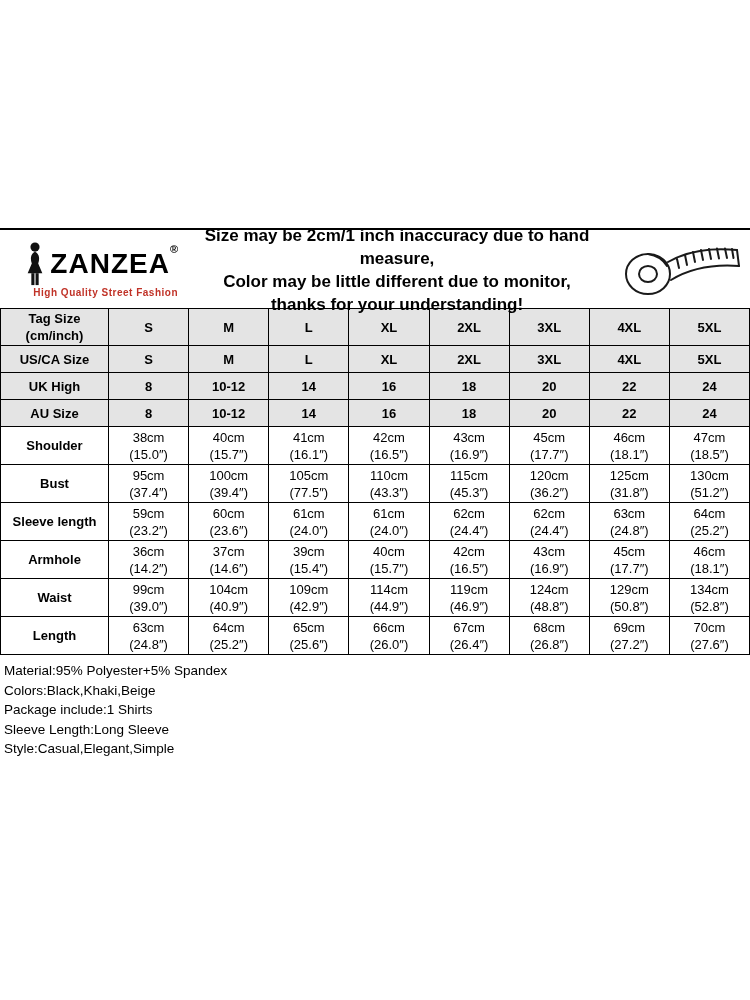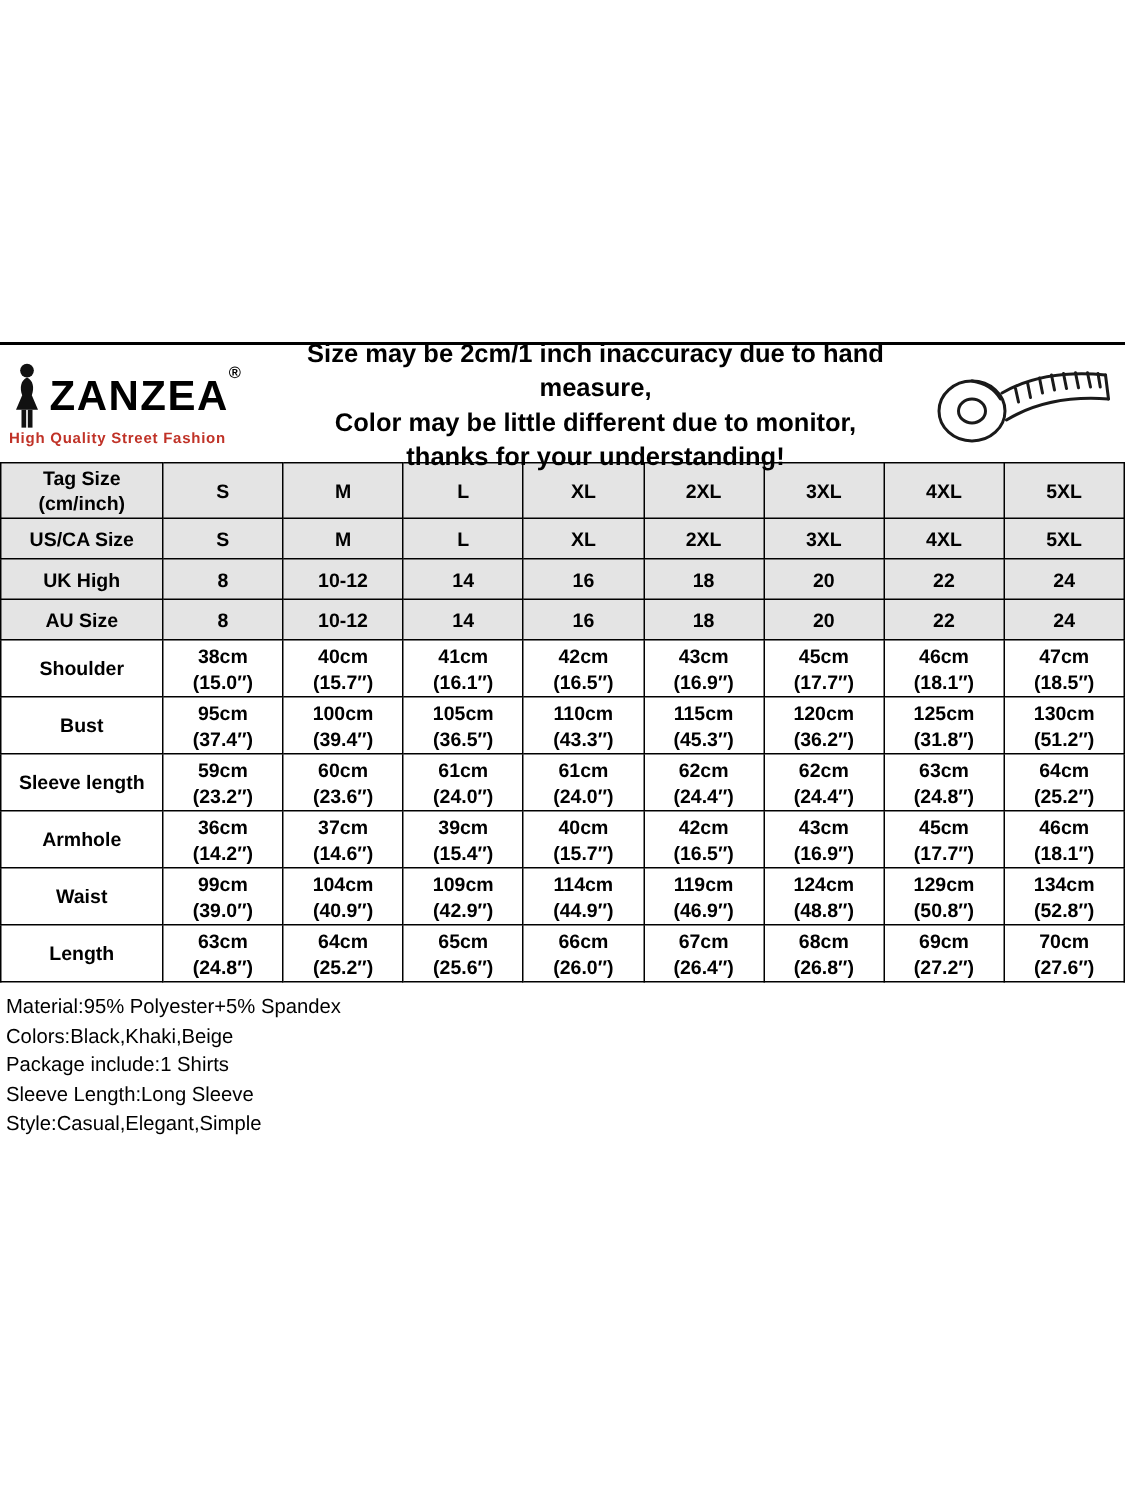--- a/index.html
+++ b/index.html
@@ -9,41 +9,41 @@
     position: relative;
     font-family: "Liberation Sans", sans-serif;
     color: #000;
   }
   .canvas { position: absolute; top: 0; left: 0; width: 750px; height: 1000px; background: #fff; }
   .content { position: absolute; top: 228px; left: 0; width: 750px; }
   .top-line { height: 2px; background: #000; width: 100%; }
 
   
   .header { display: flex; align-items: center; height: 78px; padding: 4px 6px 2px 6px; }
-  .logo-block { width: 172px; display: flex; flex-direction: column; align-items: flex-start; }
+  .logo-block { width: 172px; display: flex; flex-direction: column; align-items: flex-end; }
   .brand-row { display: flex; align-items: center; }
   .figure-icon { margin-right: 3px; }
   .brand-text { font-size: 28px; font-weight: 800; letter-spacing: 1px; line-height: 30px; }
   .reg { font-size: 11px; font-weight: 700; align-self: flex-start; margin-top: 1px; }
   .tagline { font-size: 10px; font-weight: 700; letter-spacing: 0.5px;
              color: var(--brand_red, #c03227); margin-top: 1px; white-space: nowrap; }
   .notice { flex: 1; text-align: center; font-weight: 700; font-size: 17px; line-height: 23px; padding-right: 2px; }
   .tape-wrap { width: 126px; display: flex; justify-content: center; align-items: center; }
 
   
   table.size-table { width: 750px; border-collapse: collapse; table-layout: fixed; padding-left: 36px; }
   table.size-table td {
     border: 1.5px solid #000;
     text-align: center; vertical-align: middle;
     font-size: 13px; line-height: 17px;
     white-space: pre-line; padding: 1px 2px;
   }
   tr.size-row td { background: var(--row_gray, #e4e4e4); font-weight: 700; height: 27px; }
   tr.first-row td { height: 36px; }
-  tr.measure-row td { height: 38px; font-weight: 700; }
+  tr.measure-row td { height: 38px; font-weight: 400; }
   td.label-cell { font-weight: 700 !important; }
 
   
   .details { padding: 6px 4px 0 4px; font-size: 13.5px; line-height: 19.5px; }
 </style>
 </head>
 <body>
 
 <div class="canvas">
   <div class="content">
@@ -171,21 +171,21 @@
             <td>47cm
 (18.5″)</td>
           </tr>
           <tr class="measure-row">
             <td class="label-cell">Bust</td>
             <td>95cm
 (37.4″)</td>
             <td>100cm
 (39.4″)</td>
             <td>105cm
-(36.5″)</td>
+(77.5″)</td>
             <td>110cm
 (43.3″)</td>
             <td>115cm
 (45.3″)</td>
             <td>120cm
 (36.2″)</td>
             <td>125cm
 (31.8″)</td>
             <td>130cm
 (51.2″)</td>

